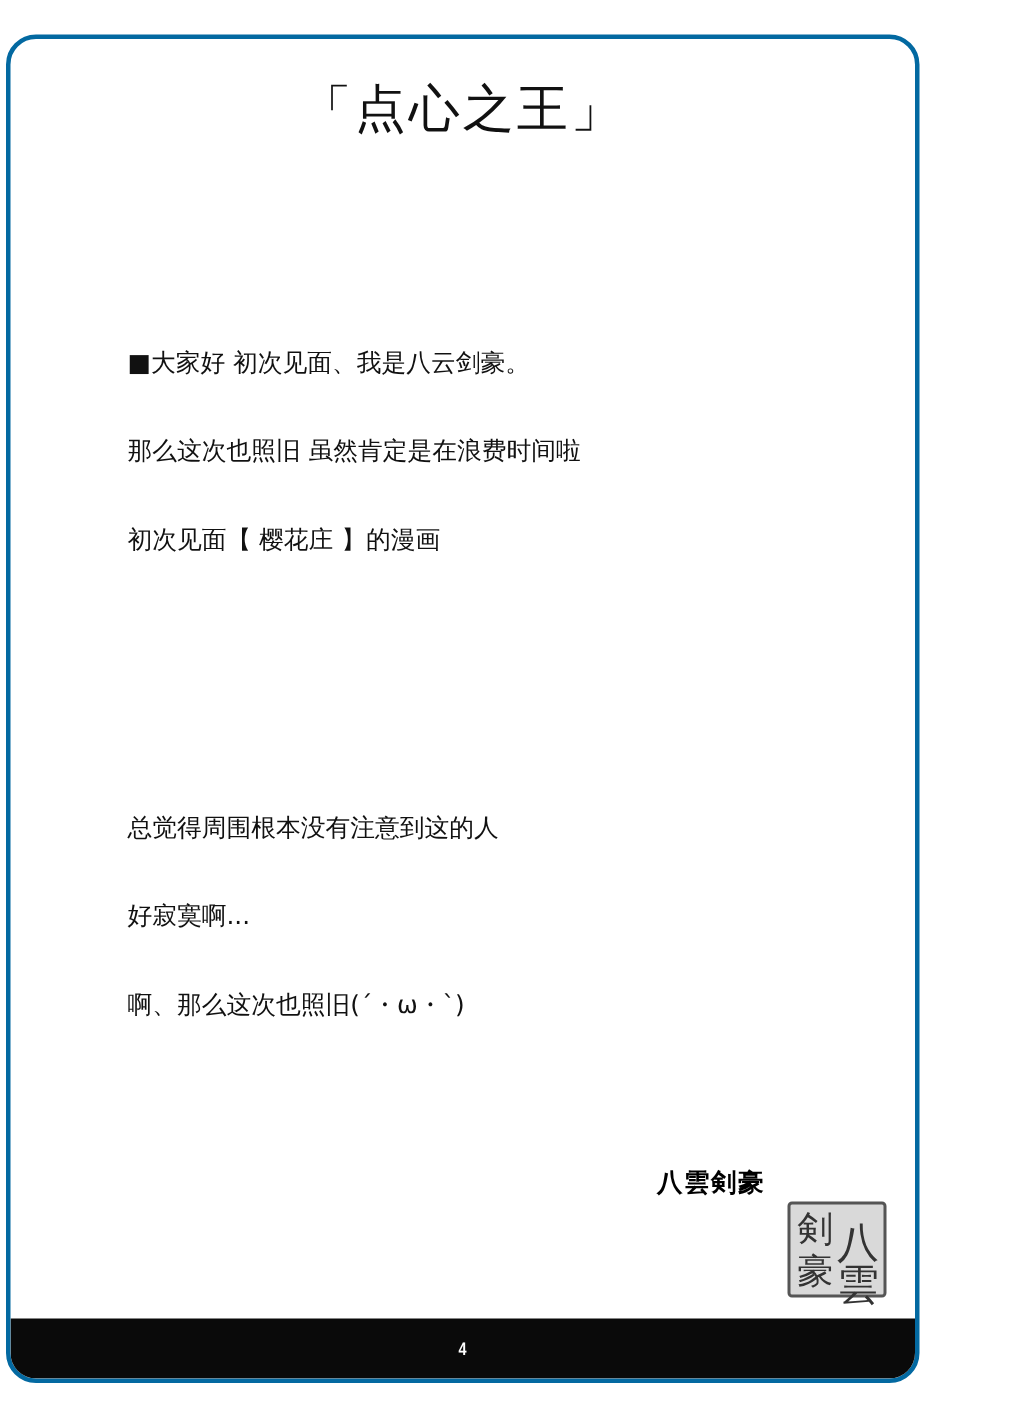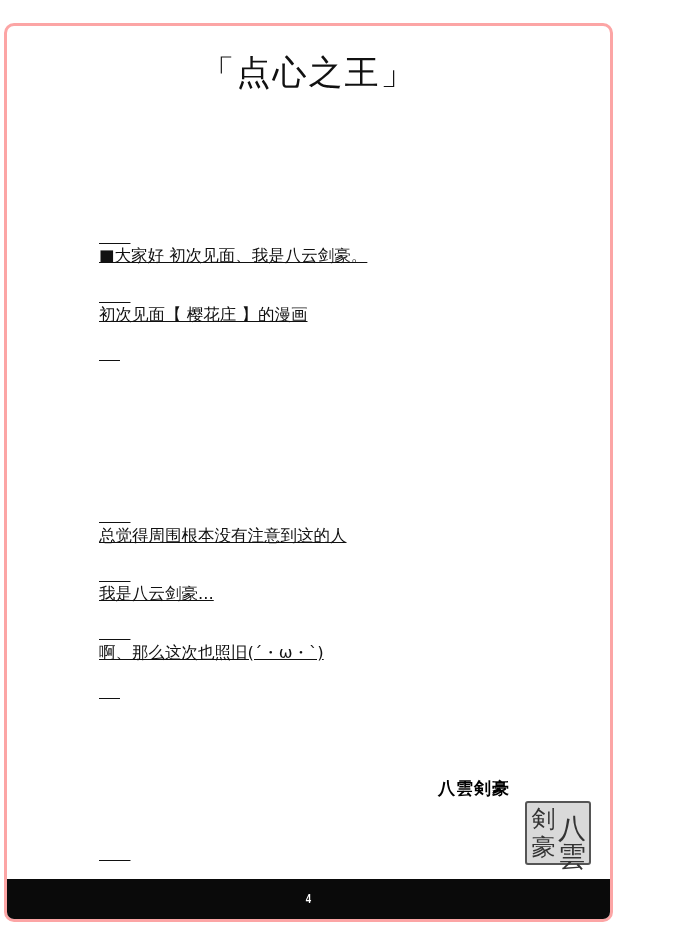--- a/index.html
+++ b/index.html
@@ -2,39 +2,39 @@
 <html><head>
   <meta charset="utf-8">
   <style>
     html, body { margin: 0; padding: 0; }
     body {
       width: 680px; height: 951px; background: #ffffff; position: relative; overflow: hidden;
       font-family: "DejaVu Sans", sans-serif; color: #111;
     }
     .frame {
       position: absolute; left: 4px; top: 23px; width: 603px; height: 893px;
-      border: 3px solid #fca5a5; border-radius: 10px; background: #fff; overflow: hidden;
+      border: 3px solid #0369a1; border-radius: 20px; background: #fff; overflow: hidden;
     }
     .footer {
       position: absolute; left: 0; right: 0; bottom: 0; height: 40px; background: #0a0a0a;
       display: flex; align-items: center; justify-content: center;
     }
     .page-num {
       color: #fff; font-family: "Liberation Sans", sans-serif; font-weight: bold; font-size: 12px;
       transform: scaleX(0.8);
     }
     .title {
       position: absolute; left: 0; right: 0; top: 24px; text-align: center;
       font-size: 34px; letter-spacing: 2px; font-weight: normal; color: #111;
     }
     .body-text {
       position: absolute; left: 76px; top: 126px; font-size: 16.5px; line-height: 19.6px;
       white-space: pre; color: #111;
     }
-    .para { margin: 16px; text-decoration: underline; }
+    .para { margin: 2px; }
     .gap-1 { height: 12px; }
     .gap-3 { height: 12px; }
     .author {
       position: absolute; left: 431px; top: 751px; font-size: 17px; font-weight: bold;
       letter-spacing: 1px; color: #000000;
     }
     .seal {
       position: absolute; left: 518px; top: 775px; width: 66px; height: 64px;
       background: #d9d9d9; border: 2px solid #555; border-radius: 3px;
       display: grid; grid-template-columns: 1fr 1fr; grid-template-rows: 1fr 1fr;
@@ -48,26 +48,27 @@
   </style>
 </head>
 <body>
 
 <div class="frame">
   <div class="title">「点心之王」</div>
 
   <div class="body-text">
     <div class="para">
       <div>■大家好 初次见面、我是八云剑豪。</div>
+      <div>那么这次也照旧 虽然肯定是在浪费时间啦</div>
       <div>初次见面【 樱花庄 】的漫画</div>
     </div>
     <div class="gap-1"></div>
     <div class="para">
       <div>总觉得周围根本没有注意到这的人</div>
-      <div>我是八云剑豪...</div>
+      <div>好寂寞啊...</div>
       <div>啊、那么这次也照旧(´・ω・`)</div>
     </div>
     <div class="gap-3"></div>
     <div class="para">
       
       
       
       
     </div>
     

